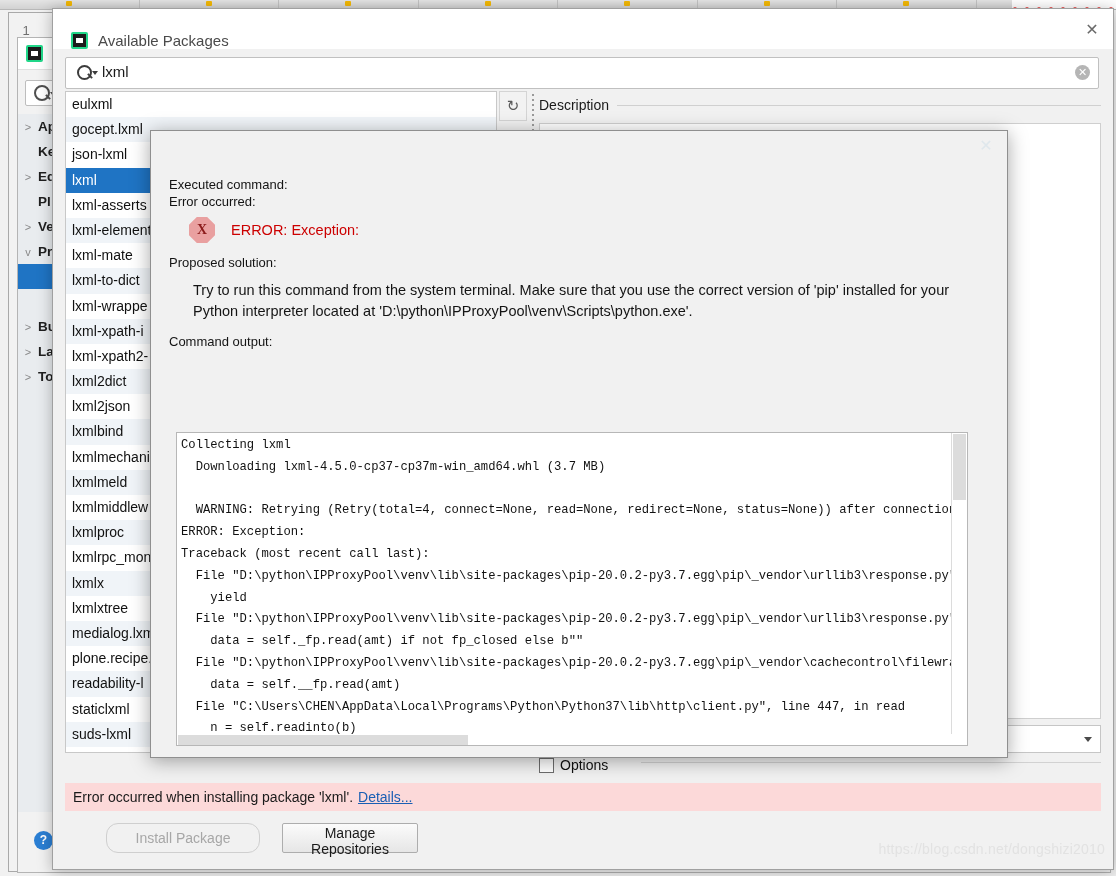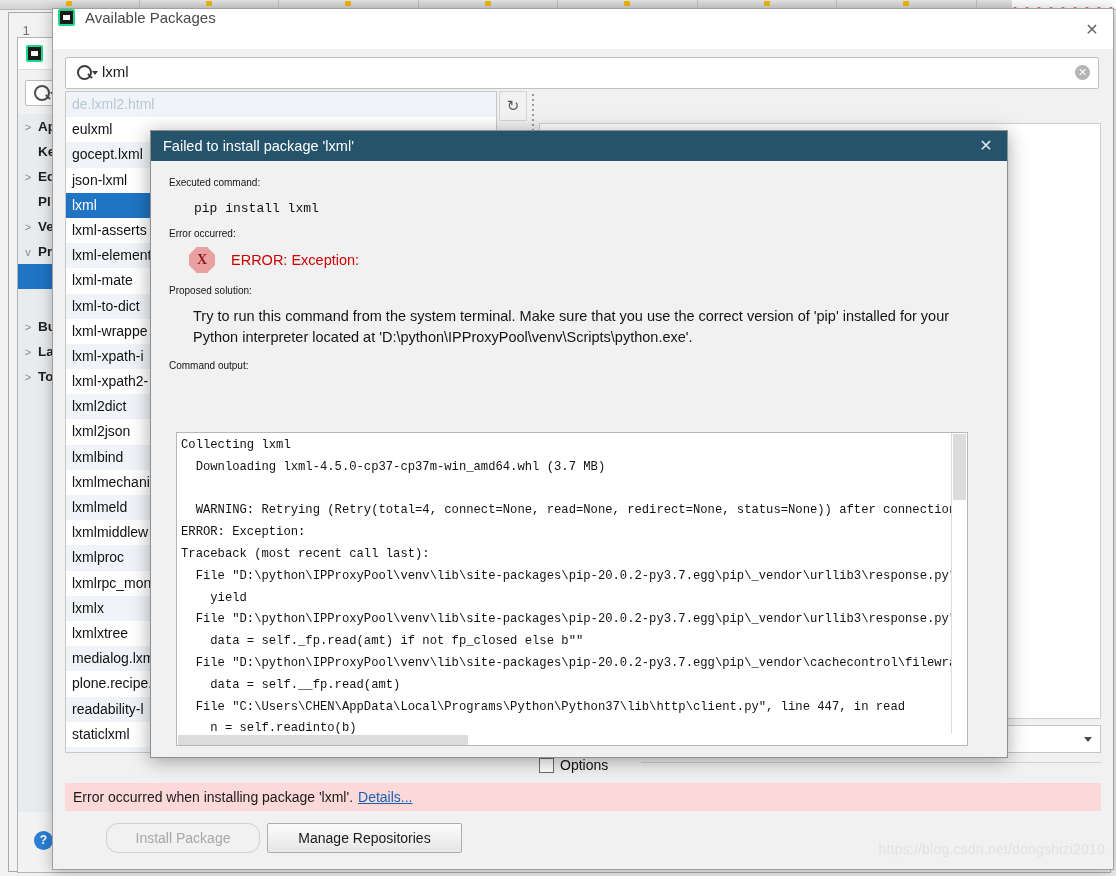--- a/index.html
+++ b/index.html
@@ -104,21 +104,21 @@
   }
 
   
   .avail-dialog {
     position: absolute; left: 52px; top: 8px; width: 1060px; height: 860px;
     background: #f1f1f1; border: 1px solid #a0a0a0;
     box-shadow: 0 2px 14px rgba(0,0,0,0.28);
   }
   .avail-titlebar {
     position: absolute; left: 0; top: 0; width: 100%; height: 40px;
-    background: #ffffff; display: flex; align-items: flex-start; padding-left: 5px;
+    background: #ffffff; display: flex; align-items: flex-end; padding-left: 18px;
     box-sizing: border-box;
   }
   .avail-title-text {
     margin-left: 10px; font-size: 15px; color: #4a4a4a;
   }
   .avail-close {
     position: absolute; right: 12px; top: 12px; width: 18px; height: 18px;
     color: #6a6a6a; font-size: 16px; line-height: 18px; text-align: center;
     cursor: pointer;
   }
@@ -222,21 +222,21 @@
   .btn {
     font-family: "Liberation Sans", sans-serif; font-size: 14px; color: #1a1a1a;
     background: linear-gradient(#fbfbfb,#e6e6e6);
     border: 1px solid #adadad; border-radius: 2px; cursor: pointer;
   }
   .btn.disabled { color: #a7a7a7; background: #f1f1f1; border-color: #cfcfcf; }
   .btn-install {
     position: absolute; left: 53px; bottom: 16px; width: 154px; height: 30px; border-radius: 12px;
   }
   .btn-manage {
-    position: absolute; left: 214px; bottom: 16px; width: 195px; height: 30px;
+    position: absolute; left: 229px; bottom: 16px; width: 136px; height: 30px;
   }
   .watermark {
     position: absolute; right: 8px; bottom: 12px; font-size: 14px;
     color: #e2e2e2; letter-spacing: .2px; user-select: none;
   }
 
   
   .fail-dialog {
     position: absolute; left: 150px; top: 130px; width: 856px; height: 626px;
     background: #f1f1f1; border: 1px solid #8f8f8f;
@@ -250,21 +250,21 @@
   .fail-title-text { color: #fff; font-size: 14.5px; }
   .fail-close {
     position: absolute; right: 12px; top: 6px; width: 18px; height: 18px;
     color: #dfe7ec; font-size: 16px; text-align: center; line-height: 18px;
     cursor: pointer;
   }
   .fail-body {
     position: absolute; left: 0; top: 30px; right: 0; bottom: 0;
     padding: 14px 18px 0 18px; box-sizing: border-box;
   }
-  .sec-label { font-size: 10px; color: #141414; margin-top: 2px; }
+  .sec-label { font-size: 13px; color: #141414; margin-top: 2px; }
   .mono-cmd {
     font-family: "Liberation Mono", monospace; font-size: 13px; color: #111;
     margin: 13px 0 12px 25px;
   }
   .err-line {
     display: flex; align-items: center; margin: 8px 0 12px 20px;
   }
   .err-octagon {
     width: 26px; height: 26px; position: relative; flex: 0 0 26px;
     background: #e9a0a0;
@@ -427,21 +427,20 @@
     <div class="avail-close">✕</div>
 
     <div class="avail-searchbox">
       <div class="mag2"></div>
       <div class="caret2"></div>
       <div class="qtext">lxml</div>
       <div class="avail-clear">✕</div>
     </div>
 
     <div class="pkg-list-wrap">
-      <div class="pkg-row odd clipped">de.lxml2.html</div>
       <div class="pkg-row even">eulxml</div>
       <div class="pkg-row odd">gocept.lxml</div>
       <div class="pkg-row even">json-lxml</div>
       <div class="pkg-row selected">lxml</div>
       <div class="pkg-row even">lxml-asserts</div>
       <div class="pkg-row odd">lxml-element</div>
       <div class="pkg-row even">lxml-mate</div>
       <div class="pkg-row odd">lxml-to-dict</div>
       <div class="pkg-row even">lxml-wrappe</div>
       <div class="pkg-row odd">lxml-xpath-i</div>
@@ -585,20 +584,24 @@
         <i></i>
         <i></i>
         <i></i>
         <i></i>
         <i></i>
         <i></i>
         <i></i>
     </div>
 
     <div class="desc-panel">
+      <div class="desc-head">
+        <span>Description</span>
+        <span class="line"></span>
+      </div>
       <div class="desc-body">n the</div>
       <div class="desc-combo">
         <span class="arw"></span>
       </div>
     </div>
 
     <div class="options-line"></div>
     <div class="options-row">
       <span class="opt-check"></span>
       <span class="options-label">Options</span>
@@ -609,28 +612,24 @@
       <a href="#">Details...</a>
     </div>
 
     <button class="btn btn-install disabled">Install Package</button>
     <button class="btn btn-manage">Manage Repositories</button>
 
     <div class="watermark">https://blog.csdn.net/dongshizi2010</div>
   </div>
 
   <div class="fail-dialog">
-    <div class="fail-titlebar">
-      <span class="fail-title-text">Failed to install package 'lxml'</span>
-    </div>
     <div class="fail-close">✕</div>
 
     <div class="fail-body">
       <div class="sec-label">Executed command:</div>
-      <div class="mono-cmd">pip install lxml</div>
 
       <div class="sec-label">Error occurred:</div>
       <div class="err-line">
         <span class="err-octagon">
           <span>X</span>
         </span>
         <span class="err-text">ERROR: Exception:</span>
       </div>
 
       <div class="sec-label">Proposed solution:</div>

